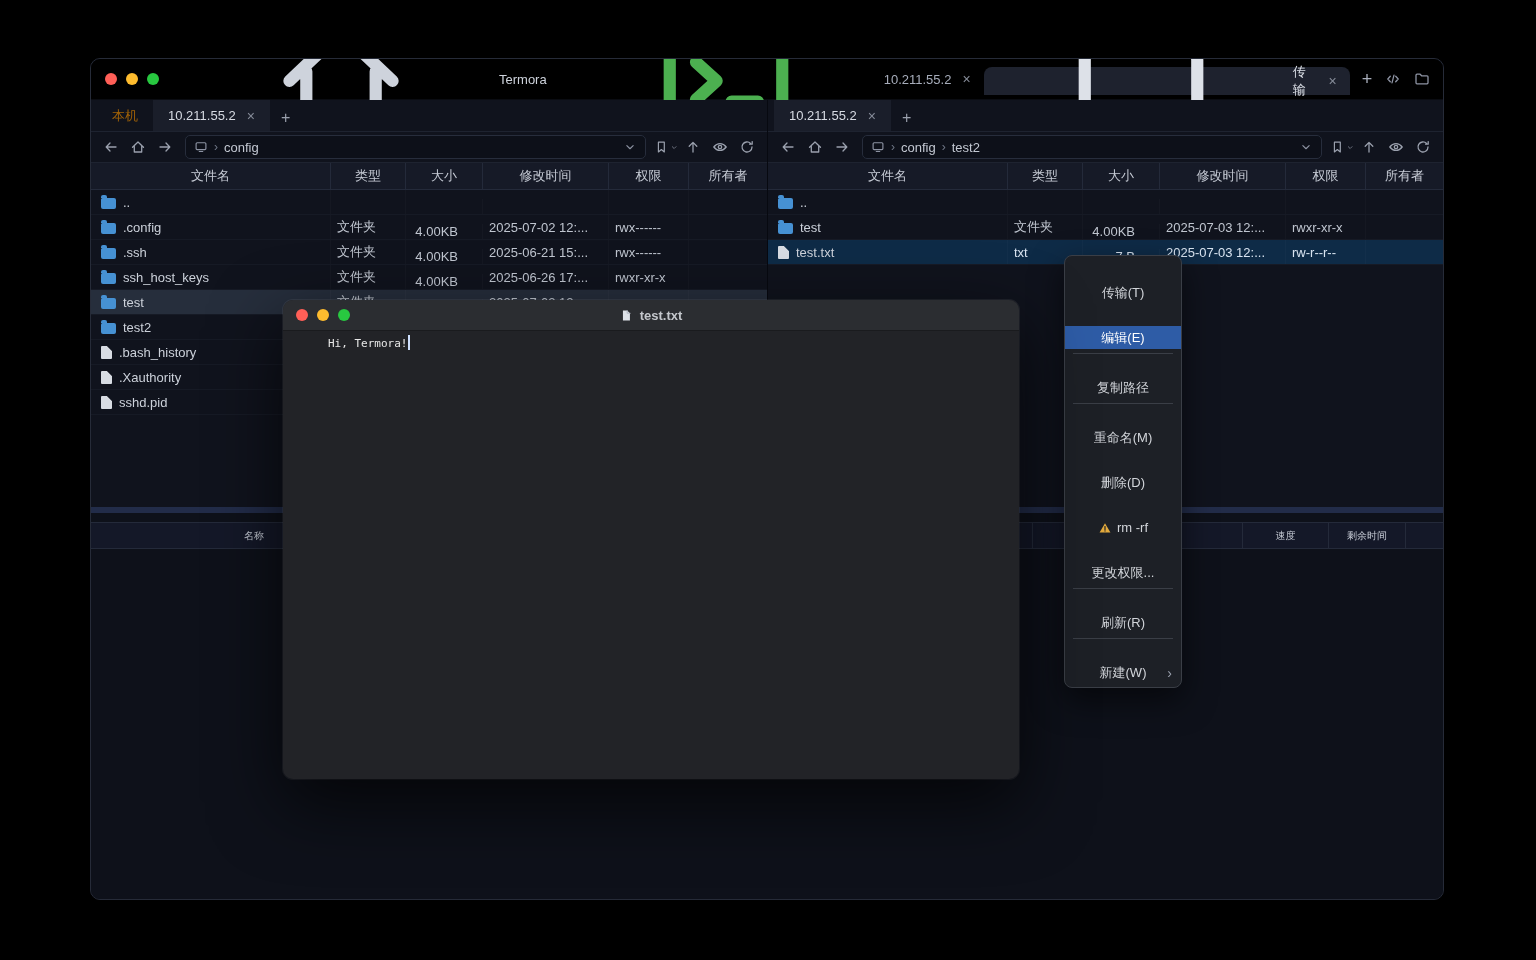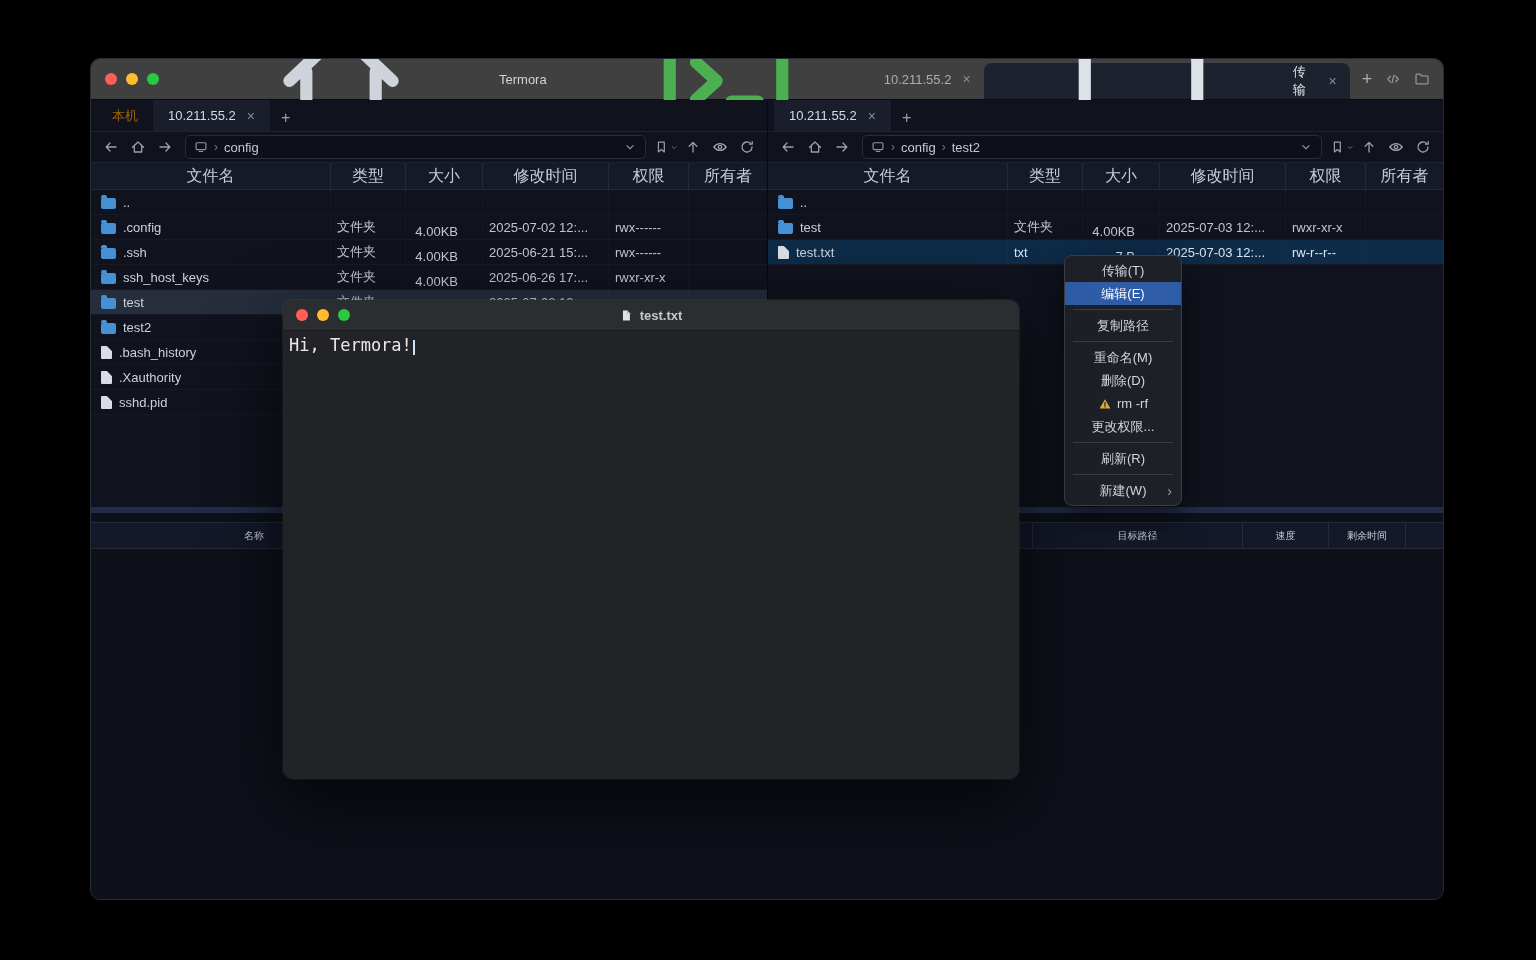--- a/index.html
+++ b/index.html
@@ -8,30 +8,30 @@
   body { position:relative; color:#c6cbd4; }
 
   .ic { fill:none; stroke:currentColor; stroke-width:1.3; stroke-linecap:round; stroke-linejoin:round; display:block; }
 
   
   .window { position:absolute; left:90px; top:58px; width:1354px; height:842px;
             background:#0f121c; border:1px solid #262b38; border-radius:10px;
             overflow:hidden; display:flex; flex-direction:column; }
 
   
-  .titlebar { flex:0 0 40px; background:#404040; display:flex; align-items:center;
+  .titlebar { flex:0 0 40px; background:#000000; display:flex; align-items:center;
               padding-left:14px; border-bottom:1px solid #0a0c12; }
   .lights { display:flex; gap:9px; margin-right:16px; }
   .light { width:12px; height:12px; border-radius:50%; }
   .l-red{background:#ff5f57}.l-yellow{background:#febc2e}.l-green{background:#28c840}
   .app-tab { display:flex; align-items:center; gap:8px; padding:0 16px; height:40px;
              font-size:13px; color:#ced3dc; }
   .tb-tab { display:flex; align-items:center; gap:8px; padding:0 13px; height:40px;
             font-size:13px; color:#a7adbb; }
-  .tb-tab.active { background:#1e222e; height:36px; margin-top:4px; border-radius:8px 8px 0 0; color:#dde1e8; }
+  .tb-tab.active { background:#1e222e; height:28px; margin-top:4px; border-radius:8px 8px 0 0; color:#dde1e8; }
   .tclose { color:#868c99; font-size:14px; margin-left:3px; line-height:1; }
   .tplus  { color:#a7adbb; font-size:18px; padding:0 12px; line-height:1; }
   .tb-spacer { flex:1; }
   .tb-icons { display:flex; gap:11px; align-items:center; padding-right:16px; color:#8d93a3; }
   .ib { width:18px; height:18px; display:flex; align-items:center; justify-content:center; }
   .ib svg { width:16px; height:16px; }
 
   
   .panels { flex:0 0 407px; display:flex; min-height:0; }
   .panel { width:676px; display:flex; flex-direction:column; background:#10131d; }
@@ -55,21 +55,21 @@
   .crumb svg { width:14px; height:14px; color:#8d93a3; }
   .crumb .sep { color:#6f7686; font-size:12px; }
   .crumb .grow { flex:1; }
   .bmk { display:flex; align-items:center; }
   .bmk .chev { width:9px !important; height:9px !important; margin-left:1px; }
 
   
   .fhead { flex:0 0 27px; display:grid; grid-template-columns:240px 75px 77px 126px 80px 78px;
            background:#161a27; border-bottom:1px solid #242a3a; }
   .panel.right .fhead, .panel.right .frow { grid-template-columns:240px 75px 77px 126px 80px 77px; }
-  .hc { display:flex; align-items:center; justify-content:center; font-size:16px; color:#c7ccd6;
+  .hc { display:flex; align-items:center; justify-content:center; font-size:13px; color:#c7ccd6;
         border-right:1px solid #242a3a; }
   .hc:last-child { border-right:none; }
   .fbody { flex:1; overflow:hidden; }
   .frow { height:25px; display:grid; grid-template-columns:240px 75px 77px 126px 80px 78px;
           border-bottom:1px solid #161a25; font-size:13px; color:#c0c6d0; }
   .frow .c { display:flex; align-items:center; padding:0 6px; white-space:nowrap; overflow:hidden;
              border-right:1px solid rgba(255,255,255,0.025); }
   .frow .c:last-child { border-right:none; }
   .c.name { gap:7px; padding-left:10px; color:#ccd1da; }
   .c.sz { justify-content:flex-end; padding-right:24px;margin-top:9px; }
@@ -91,38 +91,38 @@
            background:#141828; border-top:1px solid #242a3a; border-bottom:1px solid #242a3a; }
   .thc { display:flex; align-items:center; justify-content:center; font-size:10px; color:#c7ccd6;
          border-right:1px solid #242a3a; }
   .thc:last-child { border-right:none; }
   .tbody { flex:1; }
 
   
   .menu { position:absolute; left:1064px; top:255px; width:118px; z-index:70;
           background:#1d2026; border:1px solid #3a3e46; border-radius:8px; padding:3px 0;
           box-shadow:0 12px 32px rgba(0,0,0,.55); font-size:13px; color:#d2d5da; }
-  .mi { height:23px; display:flex; align-items:center; justify-content:center; gap:5px; padding:0 10px; }
+  .mi { height:23px; display:flex; align-items:center; justify-content:center; gap:5px; padding:0 10px;margin-top:22px; }
   .mi.hl { background:#2e5ca6; color:#fff; }
   .mi svg { width:14px; height:14px; }
   .msep { height:1px; background:#3a3e46; margin:4px 8px; }
   .mi.sub { position:relative; }
   .mi.sub .arr { position:absolute; right:9px; color:#9aa0ad; font-size:14px; }
 
   
   .editor { position:absolute; left:283px; top:300px; width:736px; height:479px; z-index:80;
             border-radius:10px; background:#222327; overflow:hidden; display:flex; flex-direction:column;
             box-shadow:0 25px 70px rgba(0,0,0,.7), 0 0 0 1px rgba(255,255,255,.07); }
   .etitle { flex:0 0 31px; background:#2b2d31; border-bottom:1px solid #1a1b1e;
             display:flex; align-items:center; padding:0 13px; position:relative; }
   .ettext { position:absolute; left:50%; transform:translateX(-50%); display:flex; gap:7px;
             align-items:center; font-size:13px; color:#c4c7cc; font-weight:bold; }
   .ettext svg { width:13px; height:13px; }
   .econtent { flex:1; padding:4px 6px; font-family:"DejaVu Sans Mono","Liberation Mono",monospace;
-              font-size:17px; color:#e8e8e8; }
+              font-size:11px; color:#e8e8e8;margin-left:39px; }
   .cursor { display:inline-block; width:2px; height:15px; background:#cfe0ff;
             vertical-align:text-bottom; margin-left:1px; }
 </style>
 </head>
 <body>
 
 <svg width="0" height="0" style="position:absolute" aria-hidden="true">
   <defs>
     <symbol id="i-home" viewBox="0 0 16 16">
         <path d="M2.5 8.2 8 3l5.5 5.2M4.3 7.2V13h7.4V7.2"></path>

